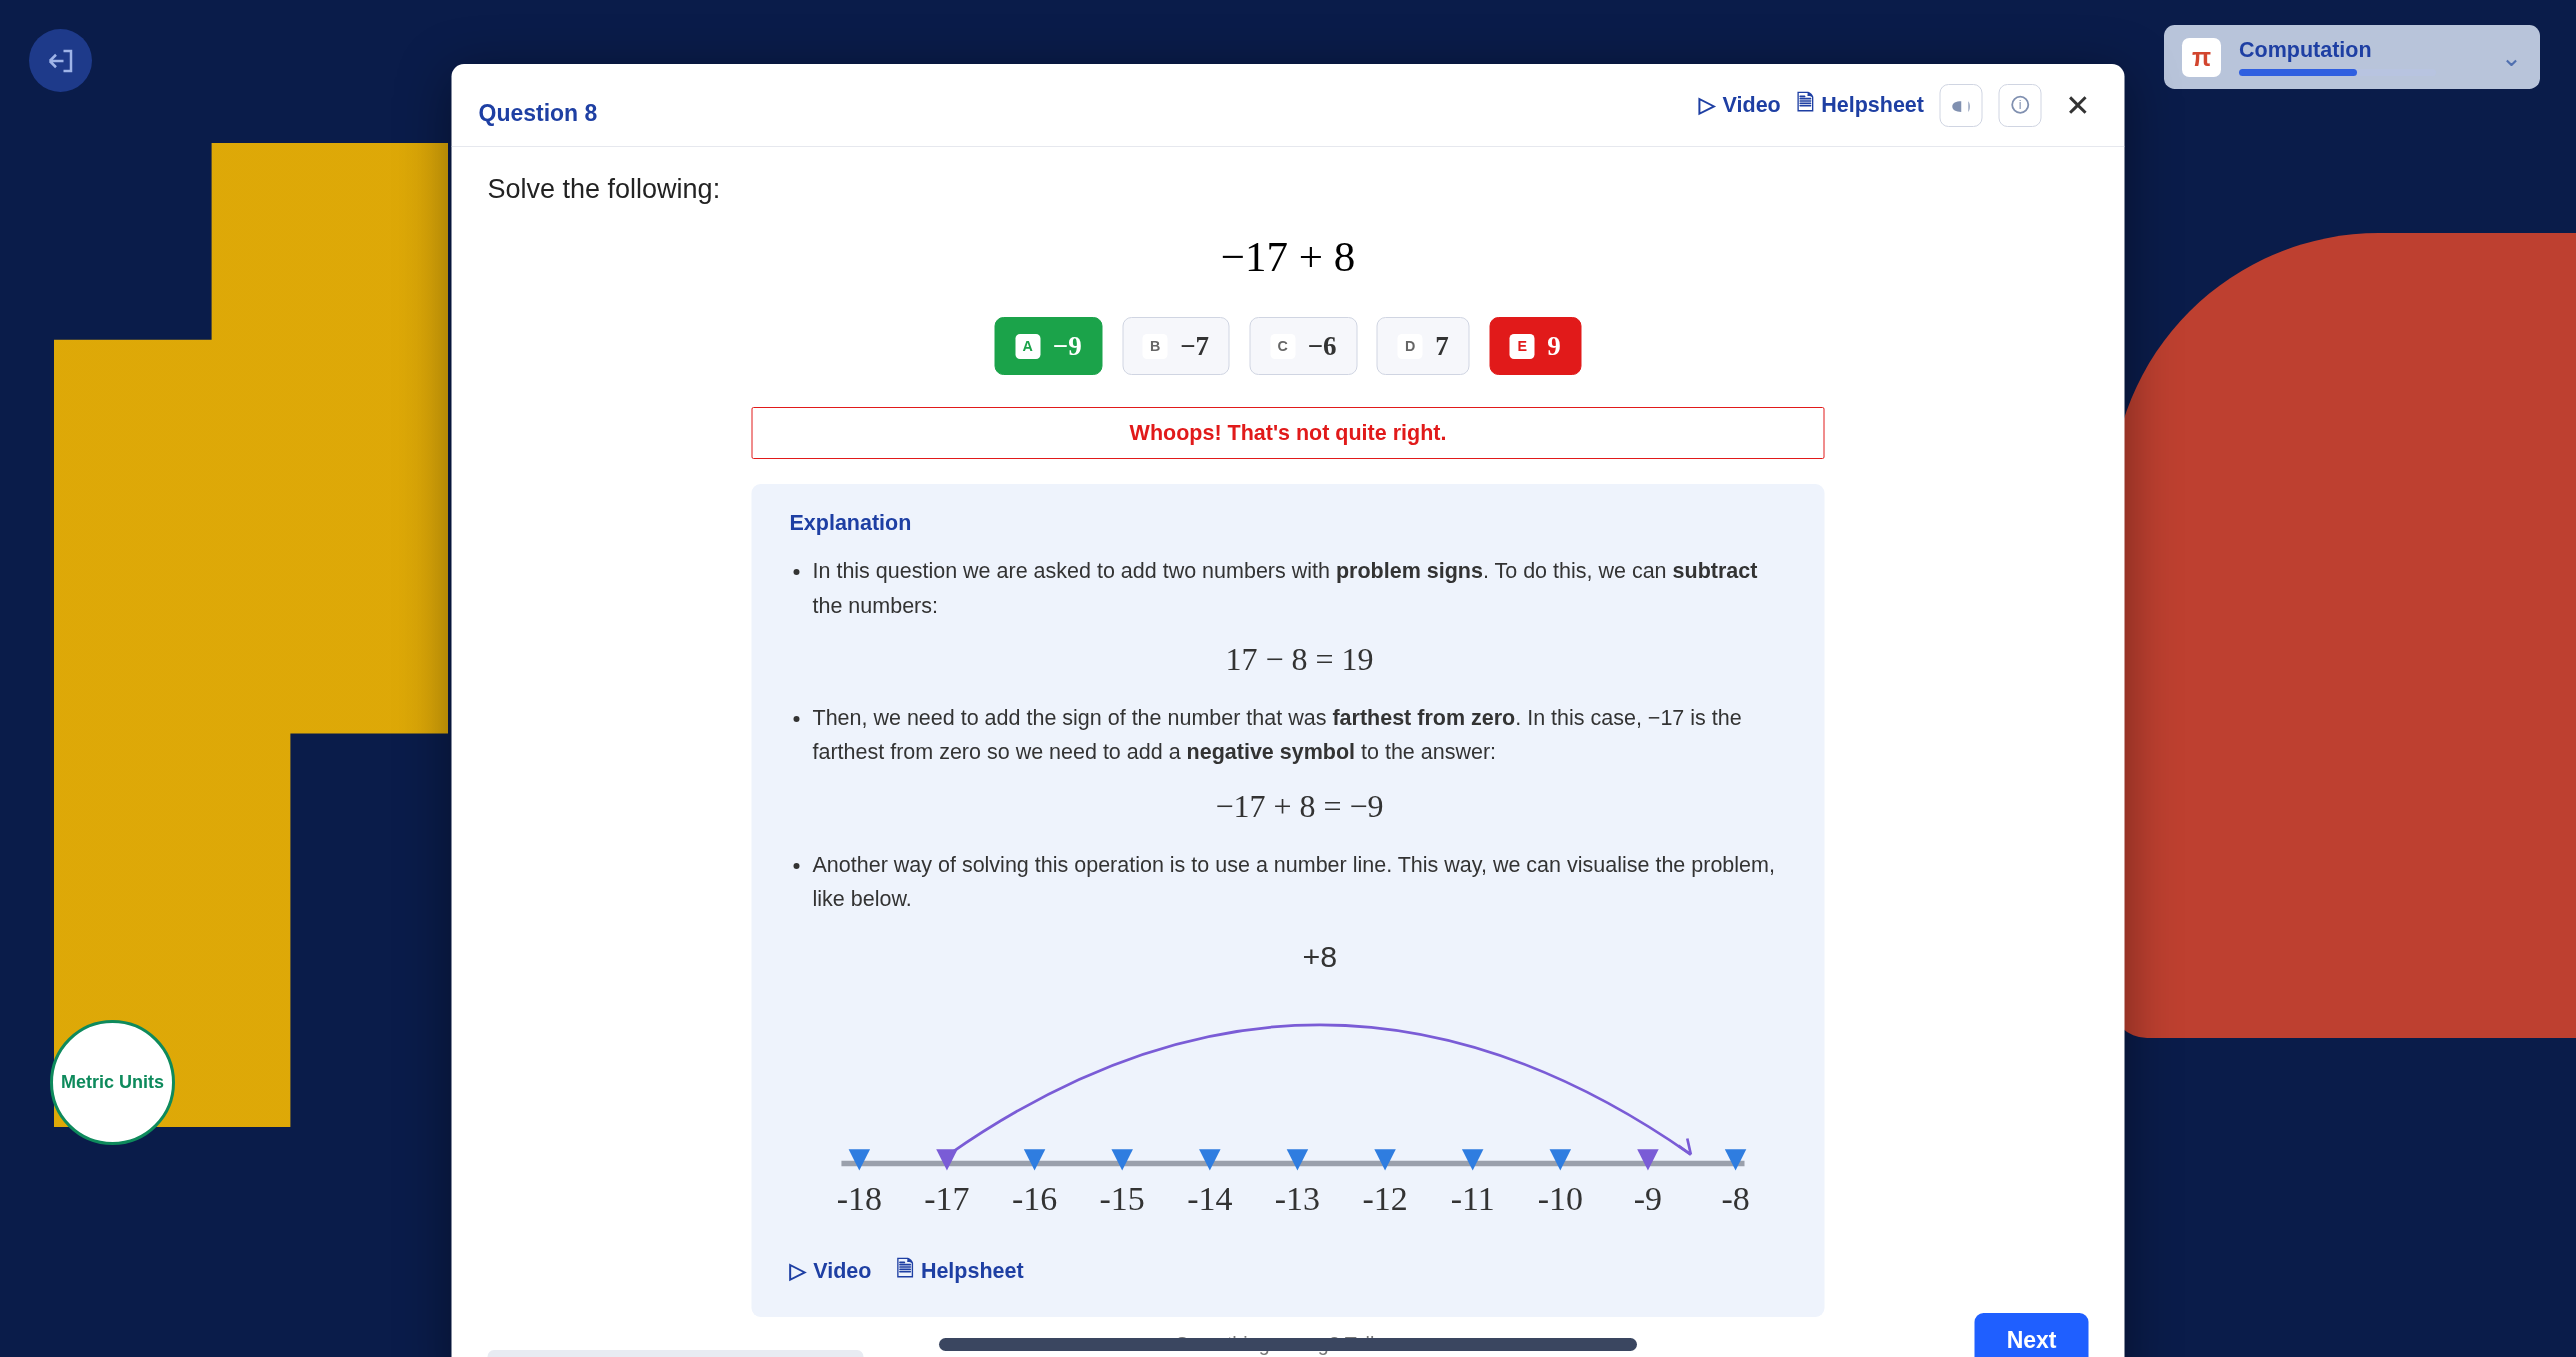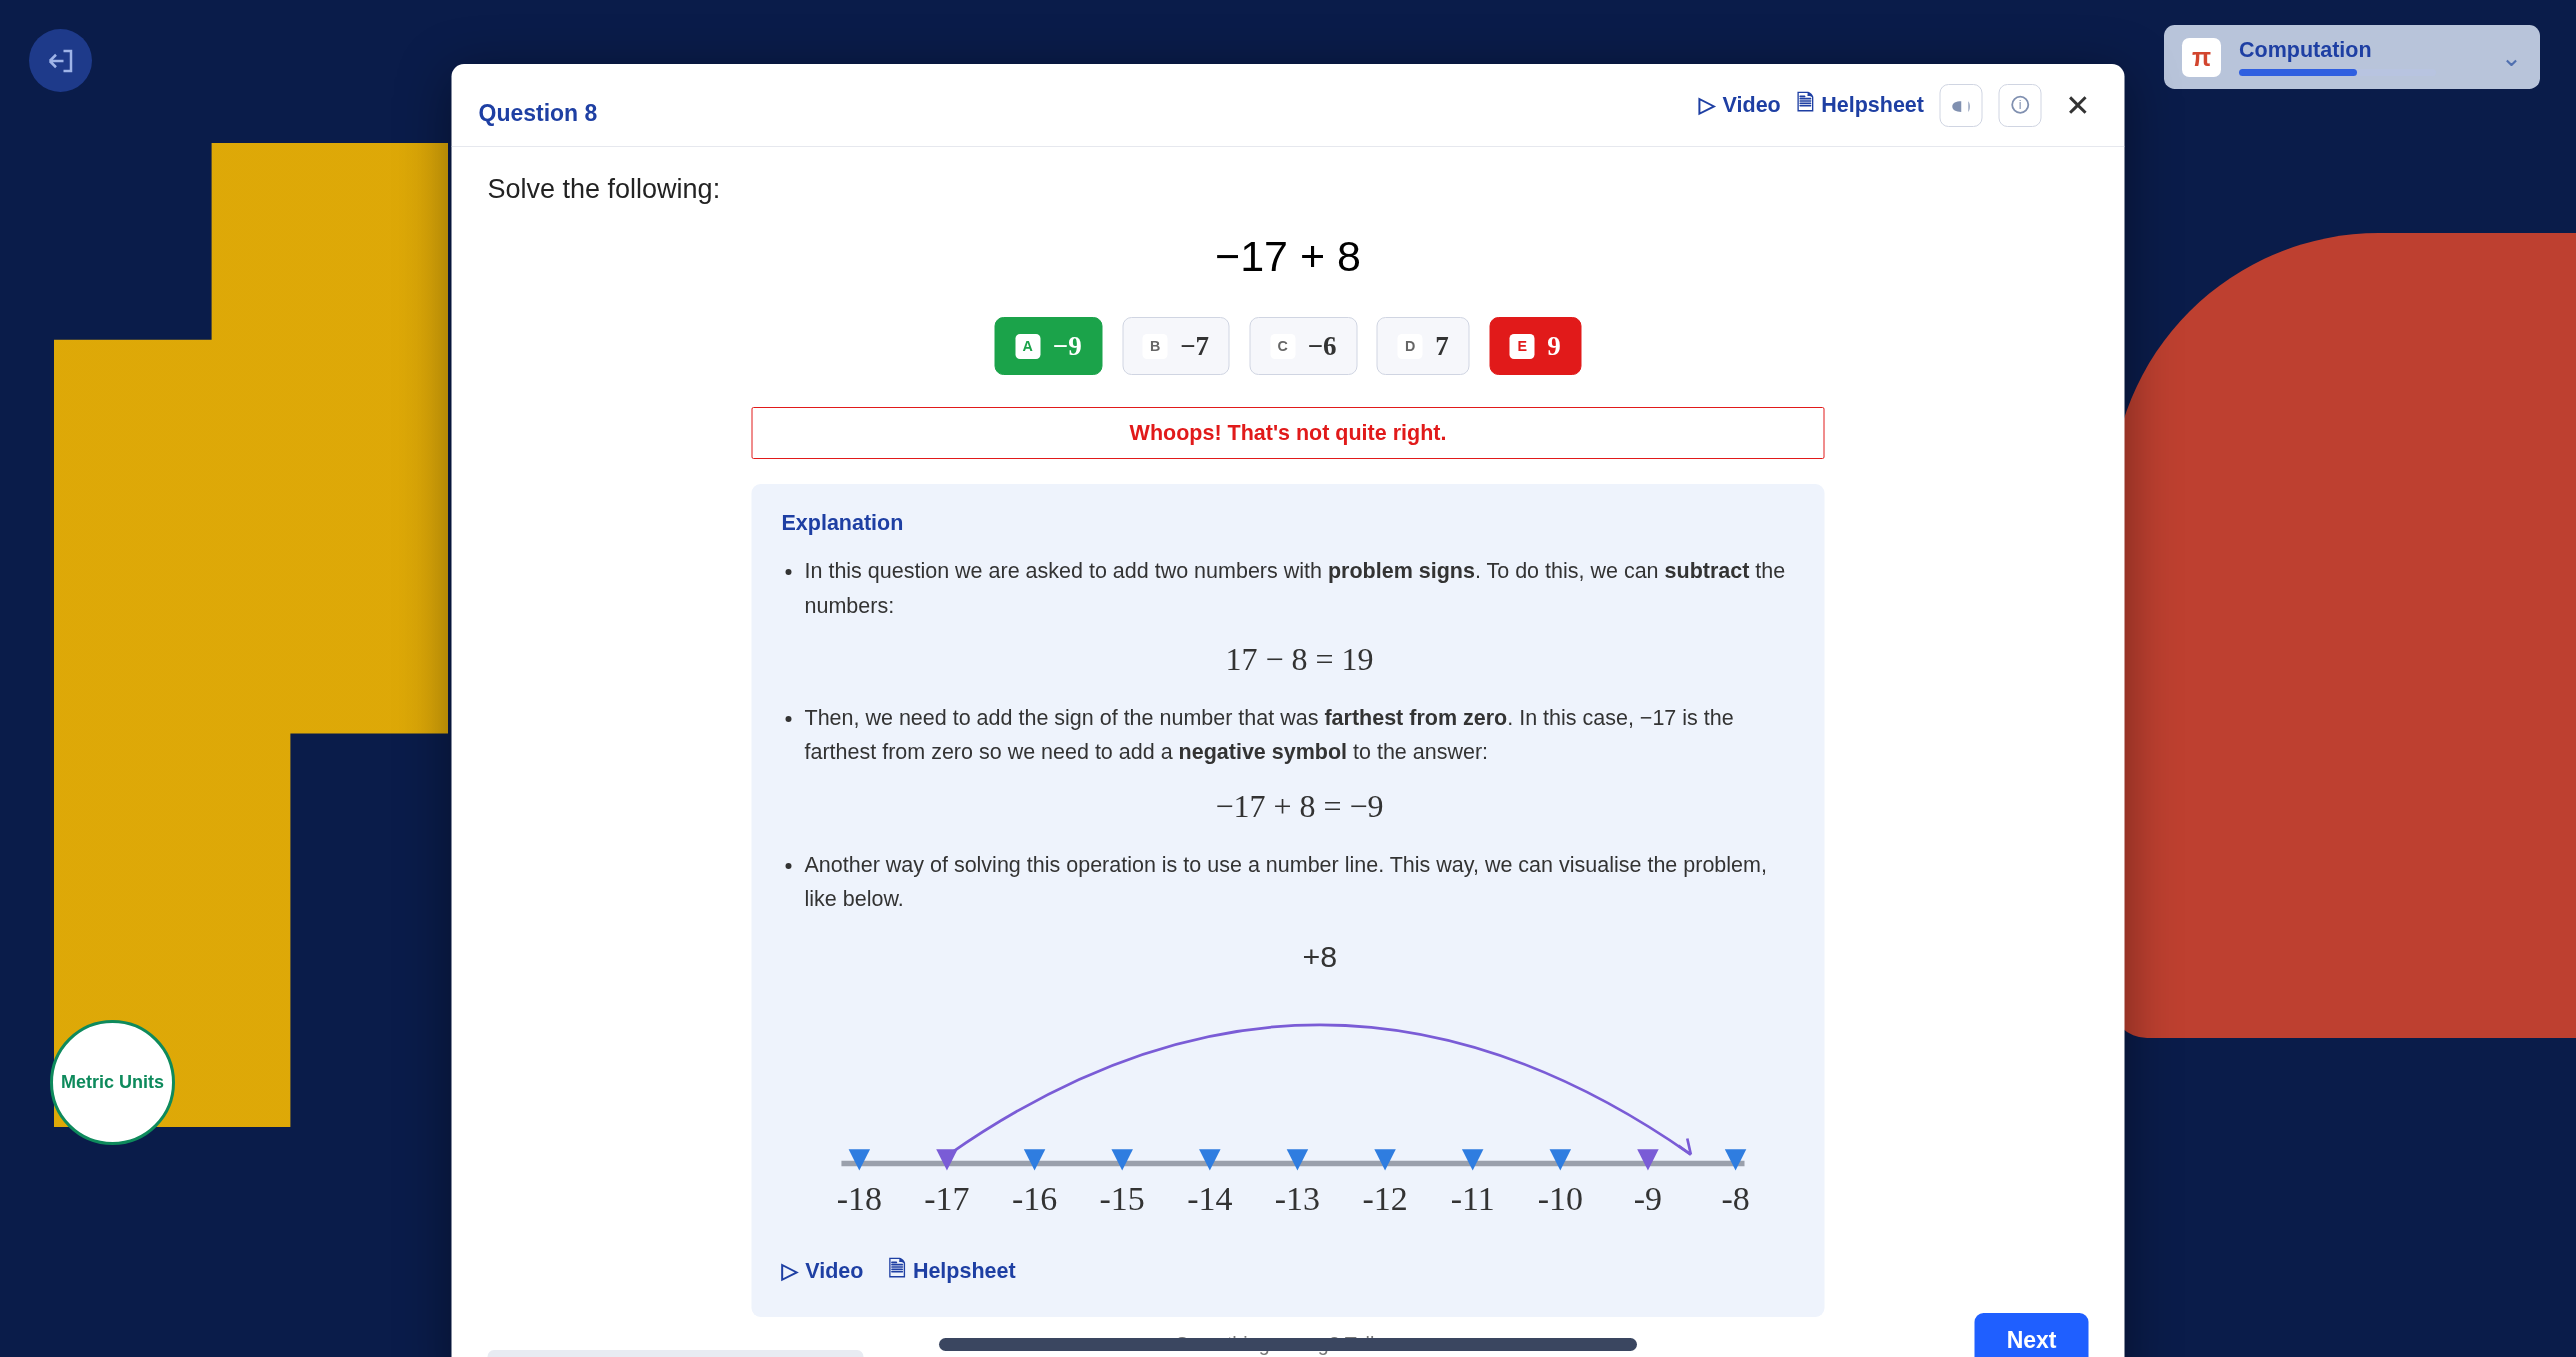--- a/index.html
+++ b/index.html
@@ -101,21 +101,21 @@
   border-bottom:0.9px solid #e6e8ee;
   gap:44px;
 }
 .q-label{color:#1e3fa3;font-weight:700;font-size:23px;}
 .header-actions{display:flex;align-items:center;gap:16px;}
 .header-link{display:flex;align-items:center;gap:7.2px;color:#1e3fa3;font-weight:700;font-size:21.5px;cursor:pointer;}
 .icon-btn{width:43px;height:43px;border:1.8px solid #d0d5e2;border-radius:9px;display:flex;align-items:center;justify-content:center;color:#8090b0;cursor:pointer;}
 .close-btn{font-size:30px;color:#333;cursor:pointer;padding:0 7.2px;}
 .modal-body{padding:27px 36px 10.7px;}
 .prompt{font-size:27px;color:#222;margin-bottom:27px;}
-.expr{text-align:center;font-size:43px;font-family:Liberation Sans, sans-serif;margin-bottom:36px;}
+.expr{text-align:center;font-size:43px;font-family:Liberation Serif, serif;margin-bottom:36px;}
 .choices{display:flex;justify-content:center;gap:19.7px;margin-bottom:32px;}
 .choice{
   display:flex;align-items:center;gap:12.5px;
   padding:12.5px 19.7px;
   border:1.8px solid #d0d5e2;border-radius:9px;
   background:#f6f7fb;
   cursor:pointer;
 }
 .choice.correct{background:#1ba34a;border-color:#1ba34a;color:#fff;}
 .choice.wrong{background:#e11a1a;border-color:#e11a1a;color:#fff;}
@@ -130,21 +130,21 @@
 .choice:not(.correct):not(.wrong) .choice-val{color:#333;}
 .feedback{
   margin:0 auto 25px;max-width:1073px;
   border:1.8px solid #e11a1a;border-radius:2px;
   padding:12.5px;text-align:center;
   color:#e11a1a;font-weight:700;font-size:21.5px;
 }
 .explain{
   margin:0 auto;max-width:1073px;
   background:#eef3fc;border-radius:9px;
-  padding:27px 30px;
+  padding:27px 38px;
 }
 .explain-title{color:#1e3fa3;font-weight:700;font-size:21.5px;margin-bottom:18px;}
 .explain ul{list-style:disc;padding-left:23px;}
 .explain li{font-size:21.5px;color:#333;line-height:1.6;margin-bottom:12.5px;}
 .explain .math{display:block;text-align:center;font-family:'Times New Roman',serif;font-size:32px;margin:10.7px 0 16px;}
 .numberline{margin:14.3px auto 18px;display:block;}
 .explain-links{display:flex;gap:25px;margin-top:12.5px;}
 .explain-link{display:flex;align-items:center;gap:7.2px;color:#1e3fa3;font-weight:700;font-size:21.5px;cursor:pointer;}
 .report{text-align:center;color:#777;font-size:19.7px;margin-top:16px;cursor:pointer;}
 .next-btn{

